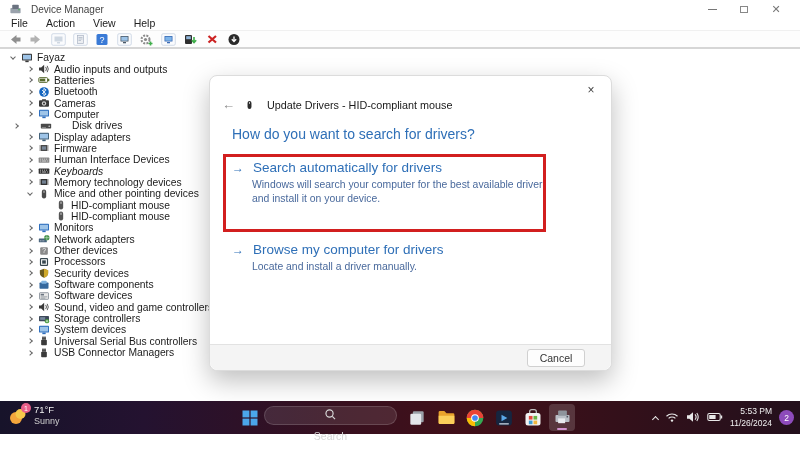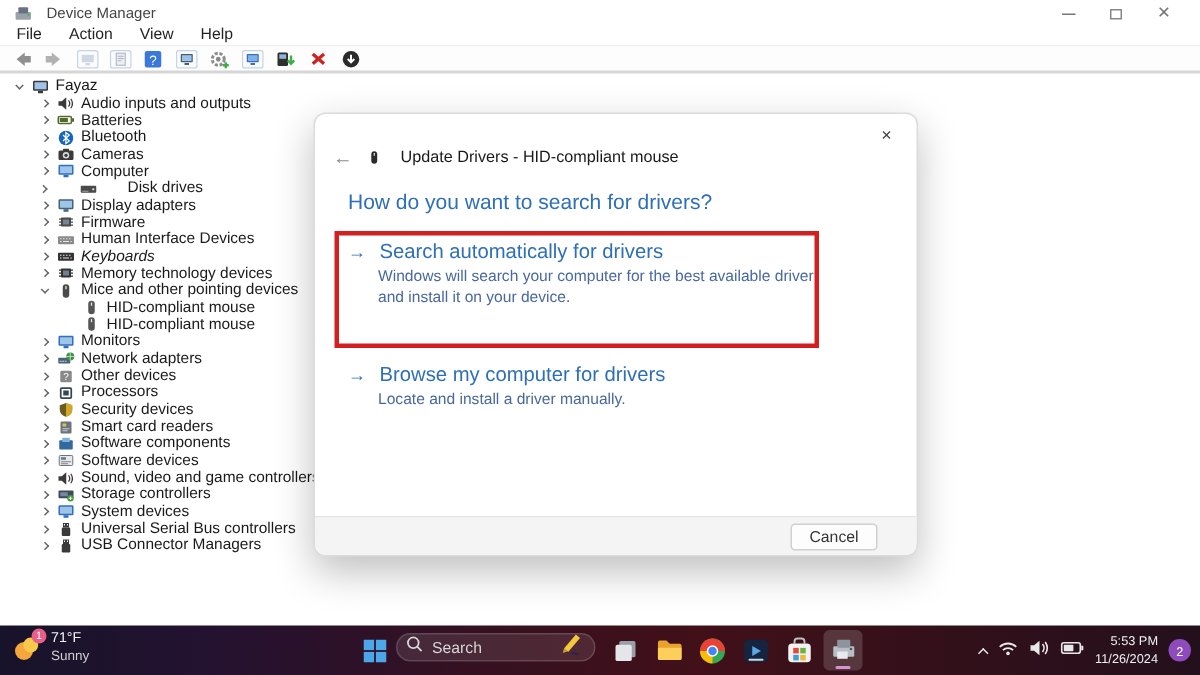--- a/index.html
+++ b/index.html
@@ -50,30 +50,30 @@
   .opt2{top:166px;}
   .opt-title{font-size:13.5px;color:var(--link);display:flex;gap:9px;align-items:baseline;}
   .opt-arrow{font-size:12px;}
   .opt-desc{font-size:10.4px;color:var(--desc);margin:3px 0 0 20px;width:302px;line-height:1.35;}
   .dlg-footer{position:absolute;left:0;right:0;bottom:0;height:26px;background:#f4f4f4;border-top:1px solid #e2e2e2;border-radius:0 0 8px 8px;}
   .cancel-btn{position:absolute;right:26px;top:4px;width:58px;height:18px;background:#fdfdfd;border:1px solid #d0d0d0;border-radius:3px;font-size:10.5px;color:#333;display:flex;align-items:center;justify-content:center;cursor:default;}
 
   .annotation{position:absolute;left:223px;top:154px;width:323px;height:78px;border:3px solid var(--annotation);z-index:6;pointer-events:none;}
 
   
-  .taskbar{position:absolute;left:0;bottom:0;width:800px;height:33px;z-index:10;
+  .taskbar{position:absolute;left:0;bottom:16px;width:800px;height:33px;z-index:10;
     background:linear-gradient(90deg,#17132a 0%,#241230 18%,#37101f 42%,#411019 58%,#33101a 78%,#23101c 100%);}
   .weather{position:absolute;left:7px;top:3px;display:flex;align-items:center;gap:5px;cursor:default;}
   .sunwrap{position:relative;width:22px;height:24px;}
   .wbadge{position:absolute;top:-1px;right:-2px;width:10px;height:10px;border-radius:50%;background:#e85f8a;color:#fff;font-size:7px;display:flex;align-items:center;justify-content:center;}
   .wtext{display:flex;flex-direction:column;line-height:1.25;}
   .wtemp{font-size:9.5px;color:#f0f0f0;}
   .wcond{font-size:9px;color:#cfcfcf;}
   .start-btn{position:absolute;left:239px;top:6px;width:22px;height:22px;display:flex;align-items:center;justify-content:center;}
-  .searchpill{position:absolute;left:264px;top:5px;width:133px;height:19px;background:rgba(255,255,255,0.10);border:1px solid rgba(255,255,255,0.15);border-radius:12px;display:flex;align-items:center;gap:5px;padding:0 5px;}
+  .searchpill{position:absolute;left:264px;top:5px;width:133px;height:19px;background:rgba(255,255,255,0.10);border:1px solid rgba(255,255,255,0.15);border-radius:12px;display:flex;align-items:center;gap:5px;padding:0 5px;flex-direction:column;}
   .search-label{color:#d6d6d6;font-size:10.5px;flex:1;}
   .appicons{position:absolute;left:404px;top:3px;display:flex;gap:3px;}
   .appbtn{width:26px;height:27px;border-radius:4px;display:flex;align-items:center;justify-content:center;position:relative;}
   .appbtn.active{background:rgba(255,255,255,0.16);}
   .appbtn.active::after{content:"";position:absolute;bottom:1px;left:8px;width:10px;height:2px;border-radius:2px;background:#d293cf;}
   .tray{position:absolute;right:6px;top:0;height:33px;display:flex;align-items:center;gap:7px;}
   .chev-up{width:5px;height:5px;border-right:1.2px solid #e8e8e8;border-top:1.2px solid #e8e8e8;transform:rotate(-45deg);margin-top:3px;}
   .clock{text-align:right;font-size:8.5px;color:#f0f0f0;line-height:1.3;cursor:default;}
   .tray-badge{width:15px;height:15px;border-radius:50%;background:var(--badge);color:#fff;font-size:8.5px;display:flex;align-items:center;justify-content:center;}
 </style>
@@ -253,21 +253,21 @@
           </span>
           <span class="ticon">
             <svg width="12" height="10" viewBox="0 0 14 12" xmlns="http://www.w3.org/2000/svg">
               <rect x="1" y="1" width="12" height="8" rx="1" fill="#2f6fbe"></rect>
               <rect x="2.2" y="2.2" width="9.6" height="5.6" fill="#9ec4e8"></rect>
               <rect x="5" y="9" width="4" height="2" fill="#2f6fbe"></rect>
             </svg>
           </span>
           <span class="tlabel">Computer</span>
         </div>
-        <div class="trow" style="padding-left: 22px; gap: 16px;">
+        <div class="trow" style="padding-left: 9px; gap: 16px;">
           <span class="exw">
             <span class="chev"></span>
           </span>
           <span class="ticon">
             <svg width="12" height="10" viewBox="0 0 14 12" xmlns="http://www.w3.org/2000/svg">
               <rect x="0.8" y="3.4" width="12.4" height="5.6" rx="0.8" fill="#4a4a4a"></rect>
               <circle cx="10.8" cy="6.2" r="0.9" fill="#e0e0e0"></circle>
               <rect x="2" y="7.4" width="5" height="0.8" fill="#e0e0e0" opacity="0.6"></rect>
             </svg>
           </span>
@@ -423,33 +423,20 @@
           <span class="exw">
             <span class="chev"></span>
           </span>
           <span class="ticon">
             <svg width="12" height="10" viewBox="0 0 14 12" xmlns="http://www.w3.org/2000/svg">
               <path d="M7 0.8L12 2.6V6c0 3.1-2.1 4.9-5 5.8C4.1 10.9 2 9.1 2 6V2.6z" fill="#6b5b1e"></path>
               <path d="M7 0.8L12 2.6V6c0 3.1-2.1 4.9-5 5.8z" fill="#e0b62a" opacity="0.85"></path>
             </svg>
           </span>
           <span class="tlabel">Security devices</span>
-        </div>
-        <div class="trow" style="padding-left: 23px;">
-          <span class="exw">
-            <span class="chev"></span>
-          </span>
-          <span class="ticon">
-            <svg width="12" height="10" viewBox="0 0 14 12" xmlns="http://www.w3.org/2000/svg">
-              <rect x="2.6" y="1.2" width="8.8" height="9.6" rx="1" fill="#6a7480"></rect>
-              <rect x="4.2" y="2.8" width="3" height="2.4" rx="0.4" fill="#e4c33c"></rect>
-              <path d="M4.2 7h5.6M4.2 8.6h4" stroke="#dcdcdc" stroke-width="0.7"></path>
-            </svg>
-          </span>
-          <span class="tlabel">Smart card readers</span>
         </div>
         <div class="trow" style="padding-left: 23px;">
           <span class="exw">
             <span class="chev"></span>
           </span>
           <span class="ticon">
             <svg width="12" height="10" viewBox="0 0 14 12" xmlns="http://www.w3.org/2000/svg">
               <rect x="1.6" y="3" width="10.8" height="7.4" rx="0.8" fill="#35689e"></rect>
               <rect x="4" y="1" width="6" height="3.4" rx="0.5" fill="#7fb2df"></rect>
             </svg>

